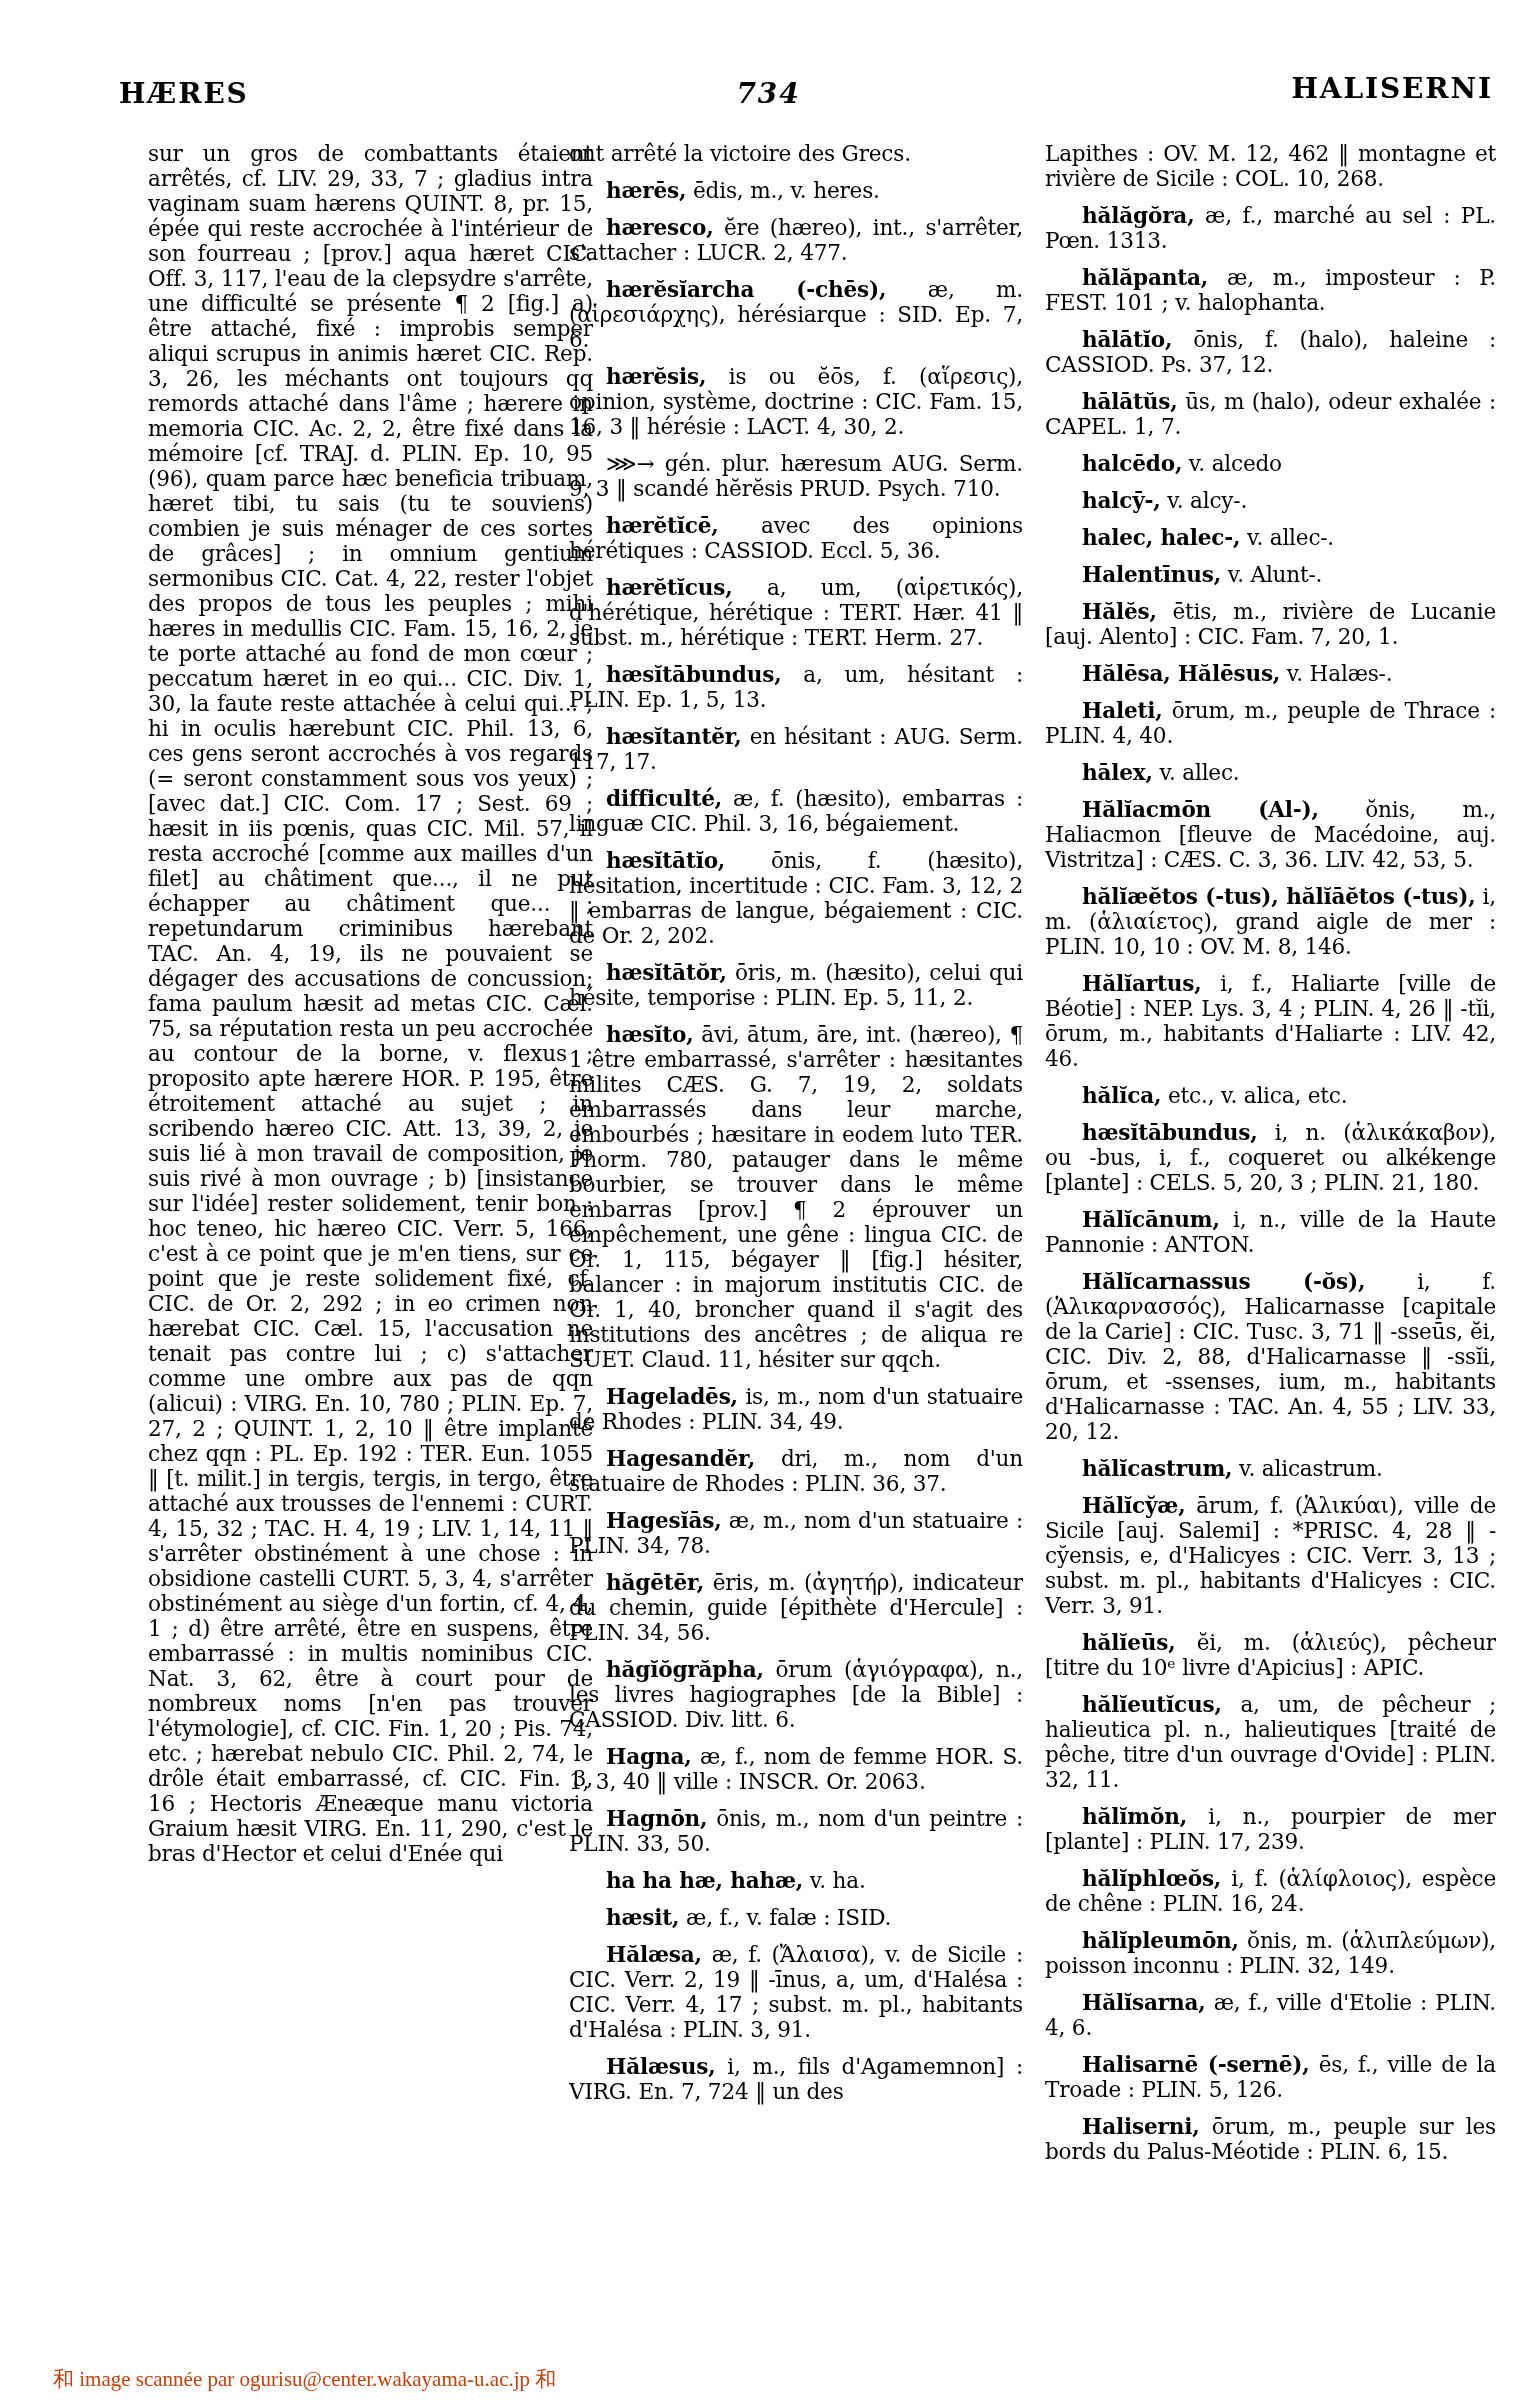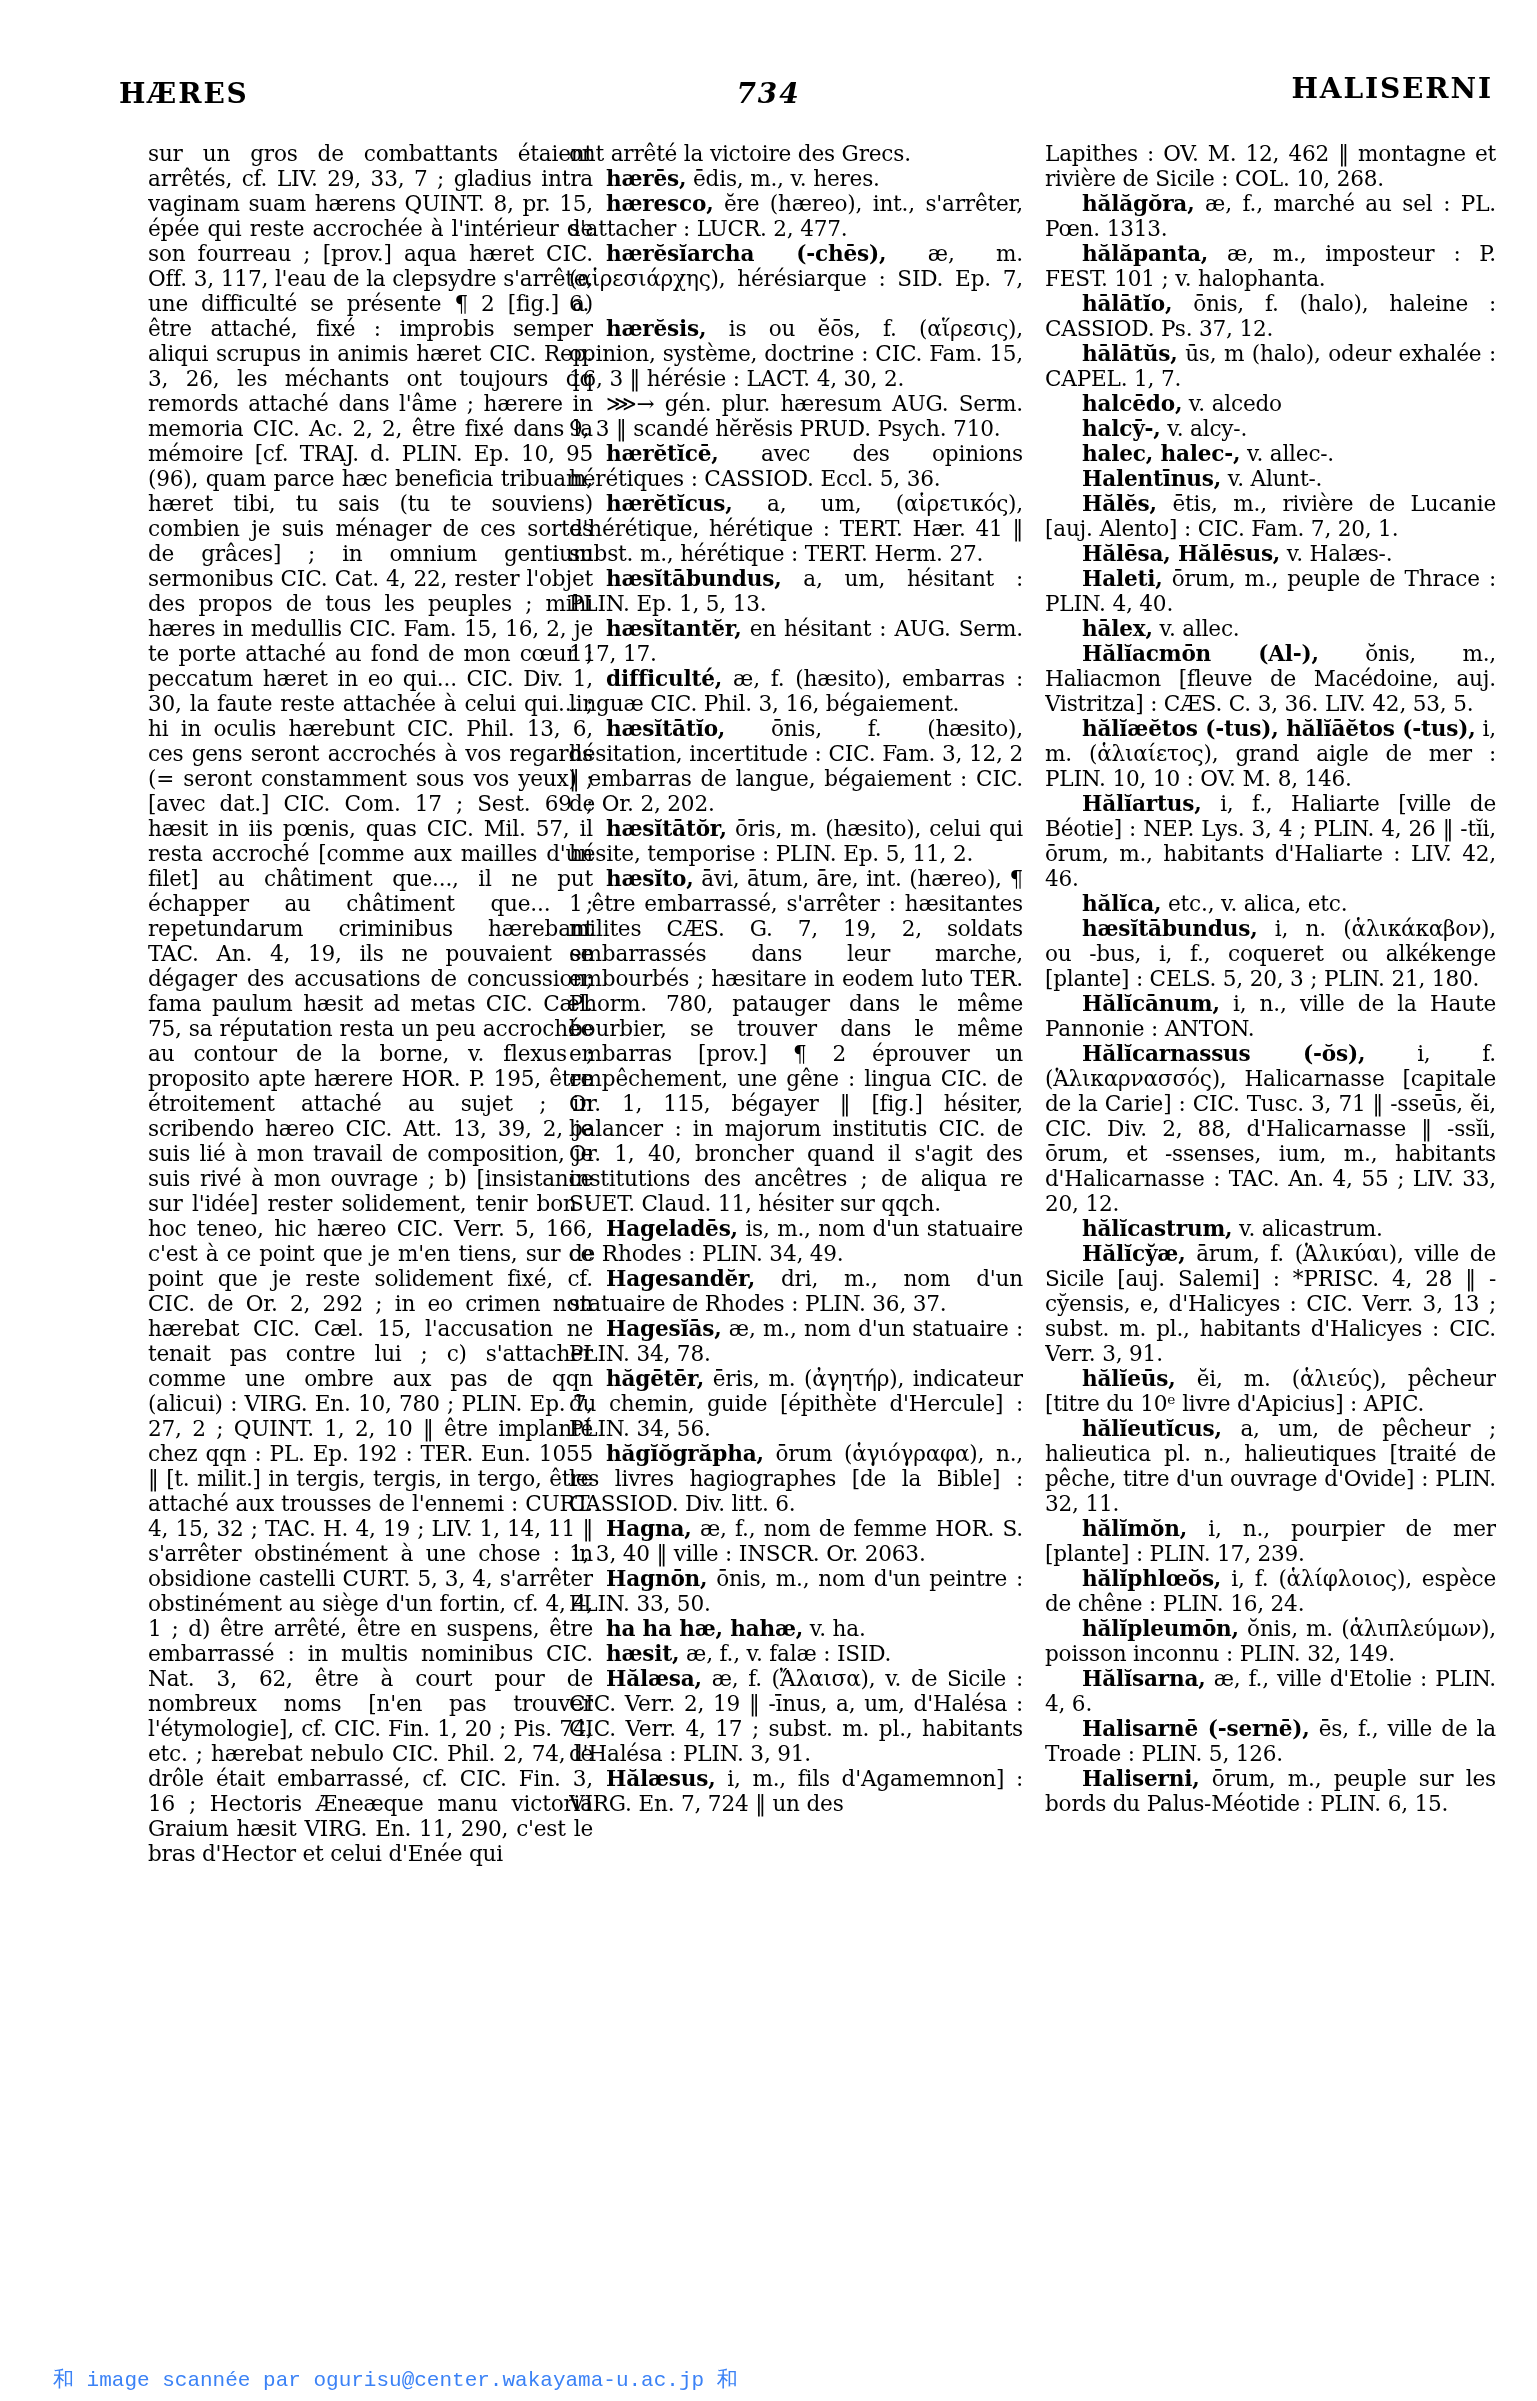--- a/index.html
+++ b/index.html
@@ -14,26 +14,26 @@
   .hdr-right{position:absolute;right:44px;top:-5px;margin-left:33px;}
   .col{
     position:absolute;top:141px;height:2181px;overflow:hidden;
     font-size:21.6px;line-height:25px;text-align:justify;
     letter-spacing:-0.2px;
   }
   .col-1{left:116px;width:445px;margin-left:32px;}
   .col-2{left:569px;width:454px;}
   .col-3{left:1045px;width:451px;}
   .col p{margin:0;padding:0;}
-  .col p.entry{text-indent:37px;}
+  .col p.entry{text-indent:37px;margin-top:12px;}
   .col p.cont{text-indent:0;}
   .col b{font-weight:bold;}
   .page-footer{
     position:absolute;left:53px;top:2365px;
-    font-family:Liberation Mono, monospace;font-size:21px;color:#3b82f6;
+    font-family:Liberation Serif, serif;font-size:21px;color:#c2410c;
     white-space:nowrap;
   }
 </style>
 </head>
 <body>
 
 <div class="page-header">
   <span class="hdr hdr-left">HÆRES</span>
   <span class="hdr hdr-center">734</span>
   <span class="hdr hdr-right">HALISERNI</span>

